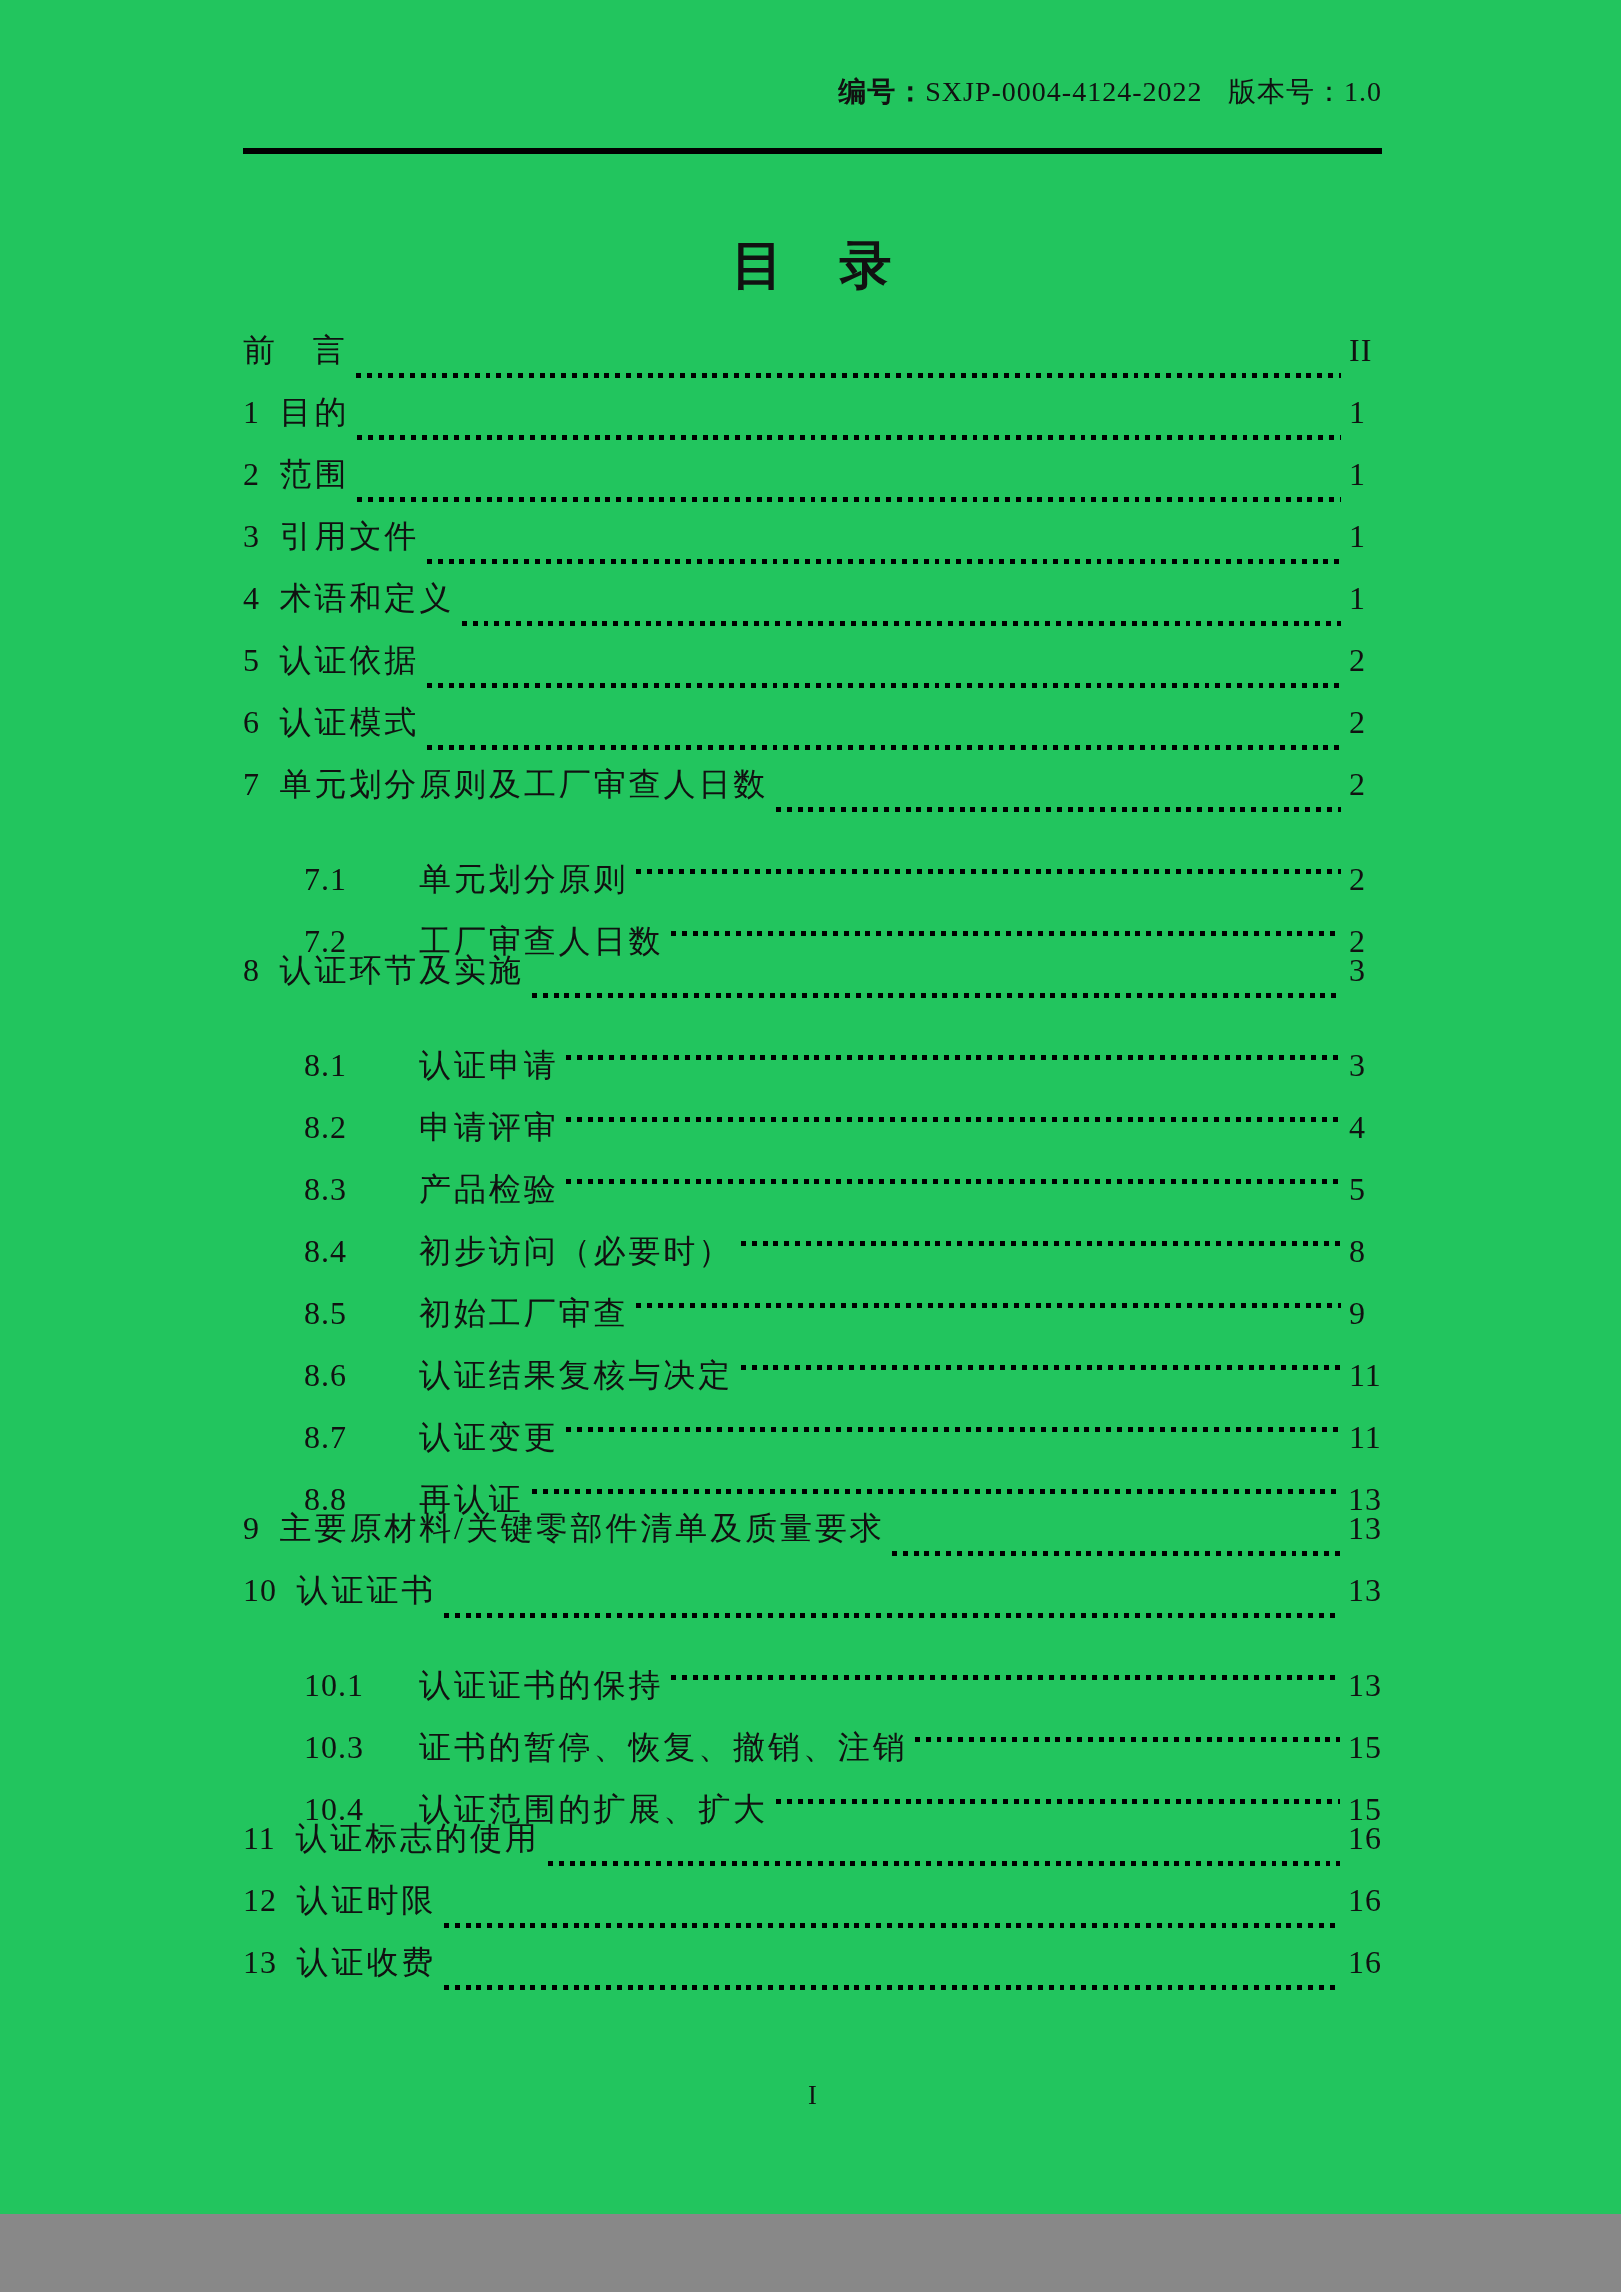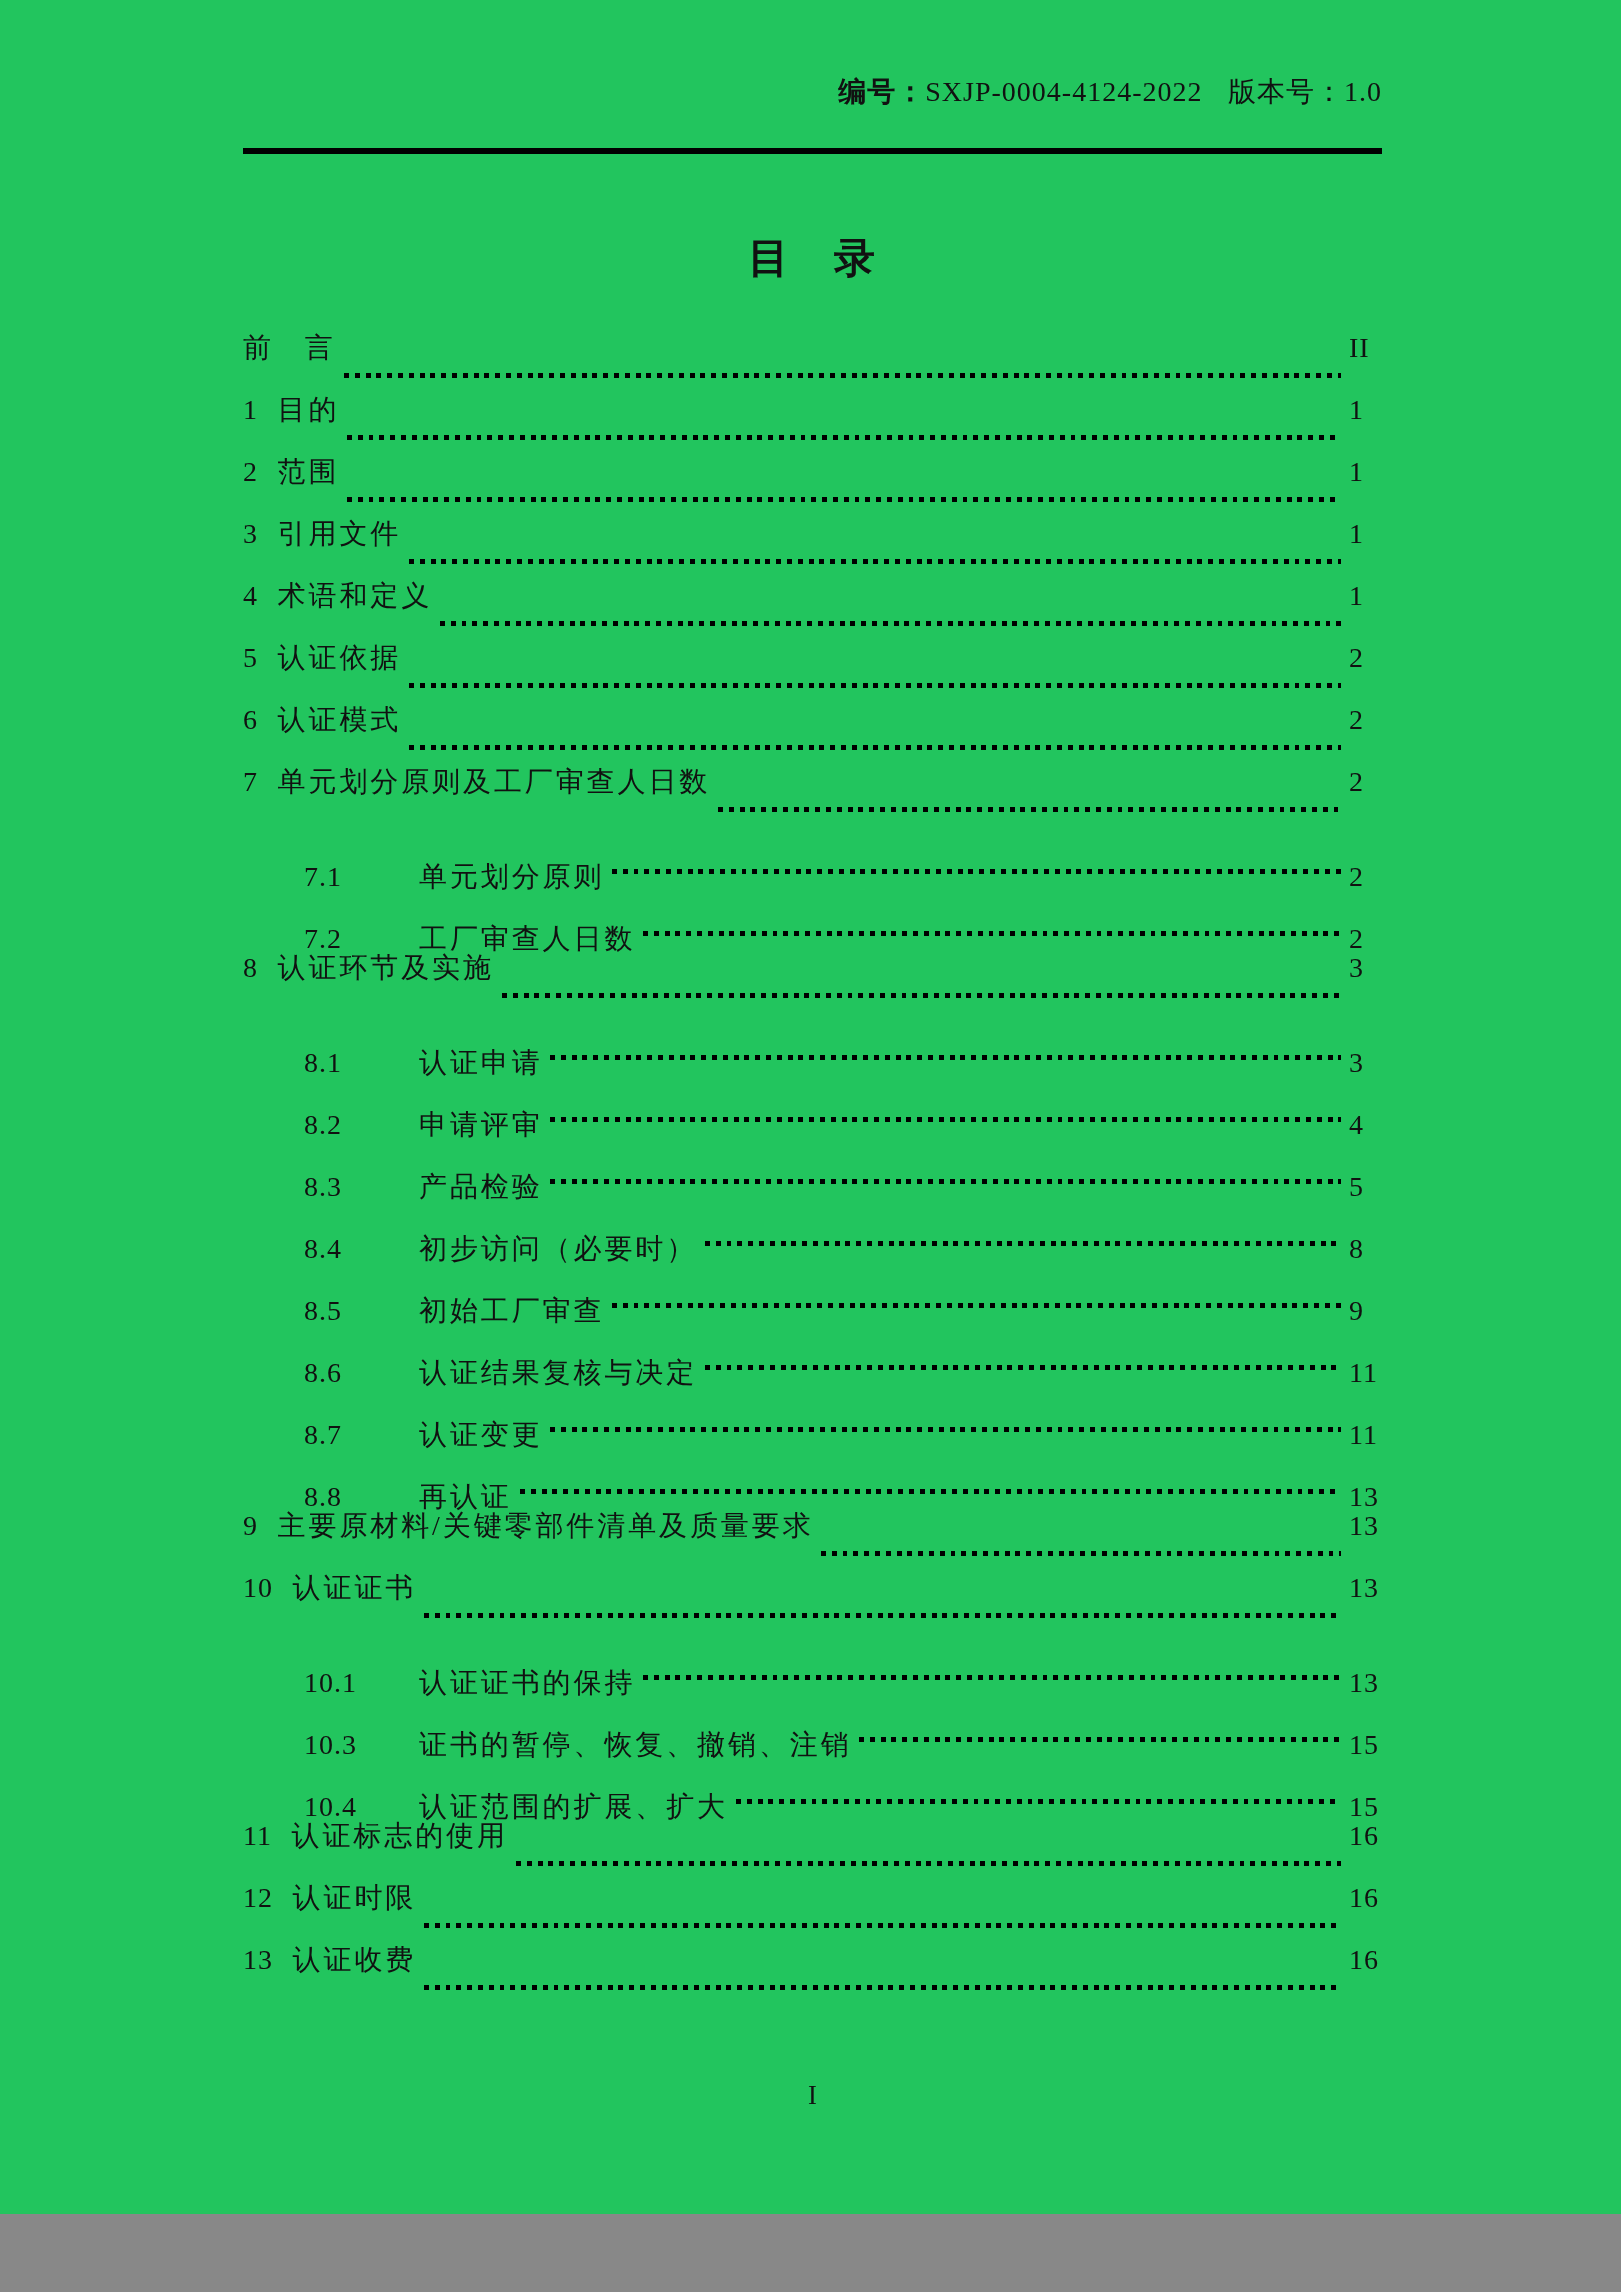--- a/index.html
+++ b/index.html
@@ -36,37 +36,37 @@
     background: #000000;
   }
 
   
   .doc-title {
     position: absolute;
     top: 231px;
     left: 243px;
     width: 1139px;
     text-align: center;
-    font-size: 41px;
+    font-size: 52px;
     font-weight: bold;
     letter-spacing: 2px;
   }
 
   
   .toc {
     position: absolute;
     top: 329px;
     left: 243px;
     width: 1139px;
   }
   .toc-row {
     display: flex;
     align-items: baseline;
     height: 62px;
-    font-size: 28px;
+    font-size: 32px;
     white-space: nowrap;
   }
   .toc-row .toc-num { flex: none; letter-spacing: 1px; }
   .toc-row.level-0 .toc-num { margin-right: 19.6px; }
   .toc-row.level-1 { padding-left: 61px; }
   .toc-row.level-1 .toc-num { width: 115px; margin-right: 0; margin-top: 36px; }
   .toc-text { flex: none; letter-spacing: 2.9px; }
   .toc-dots {
     flex: 1 1 auto;
     height: 4.9px;

